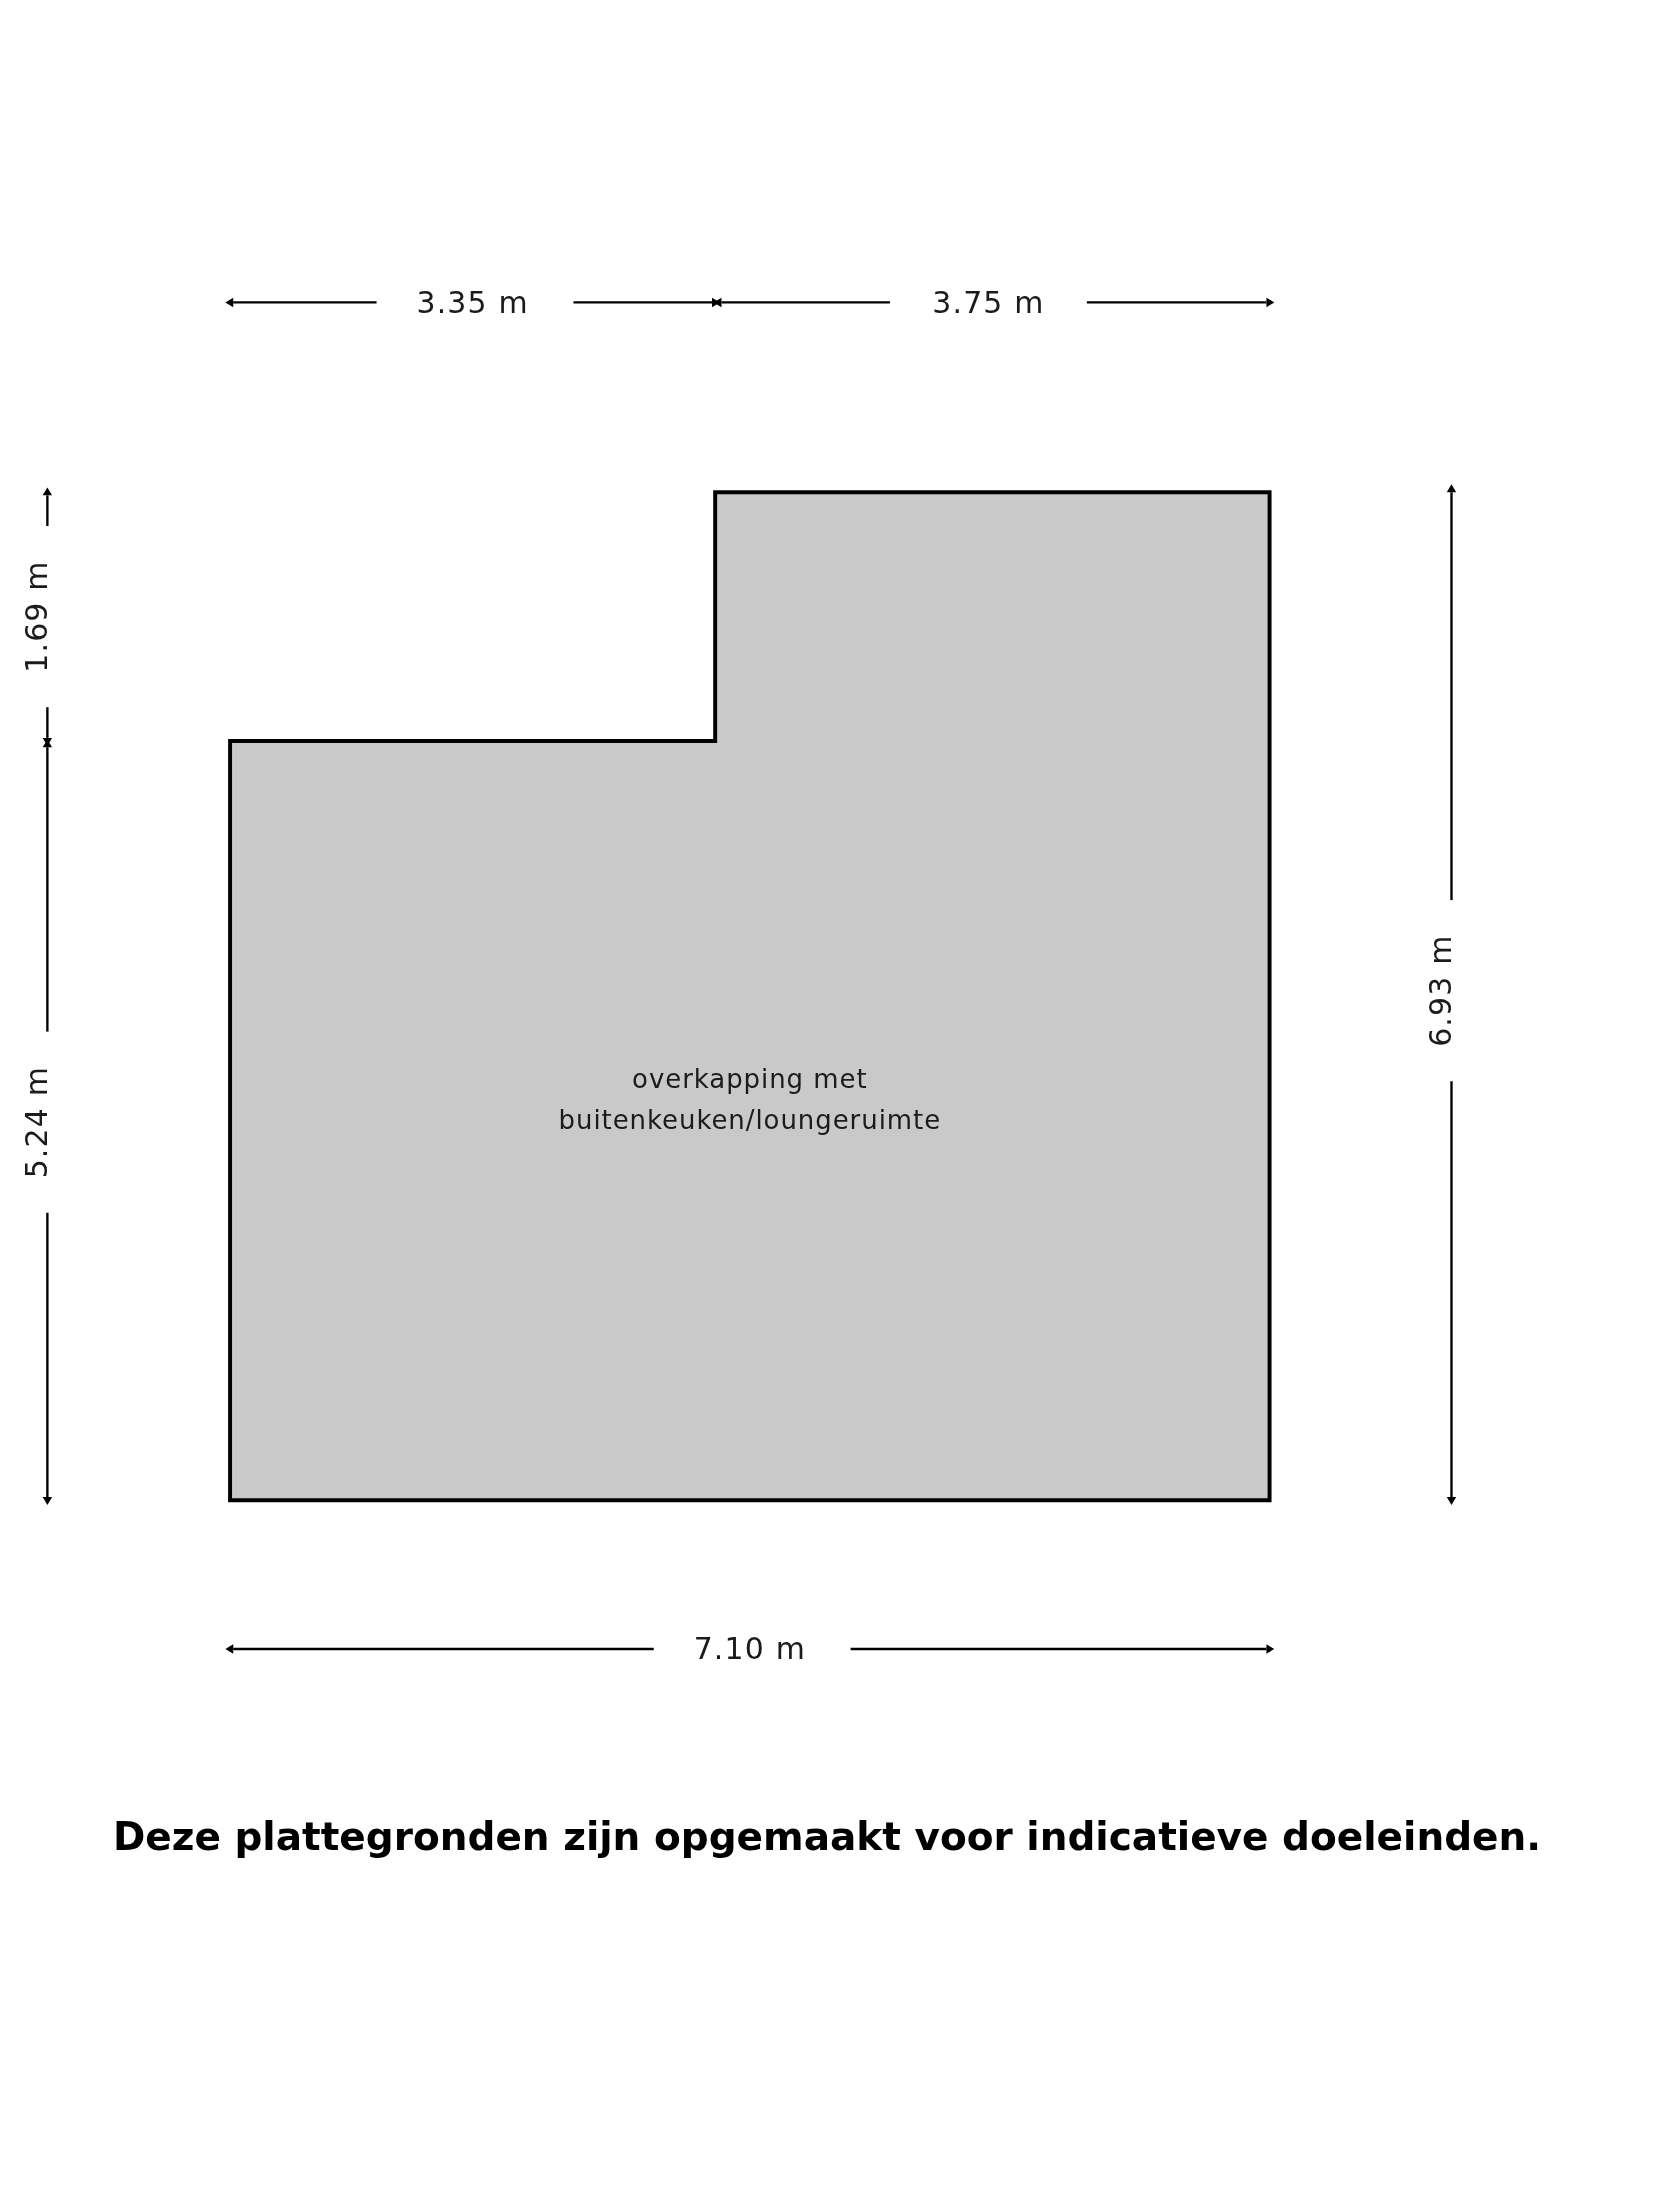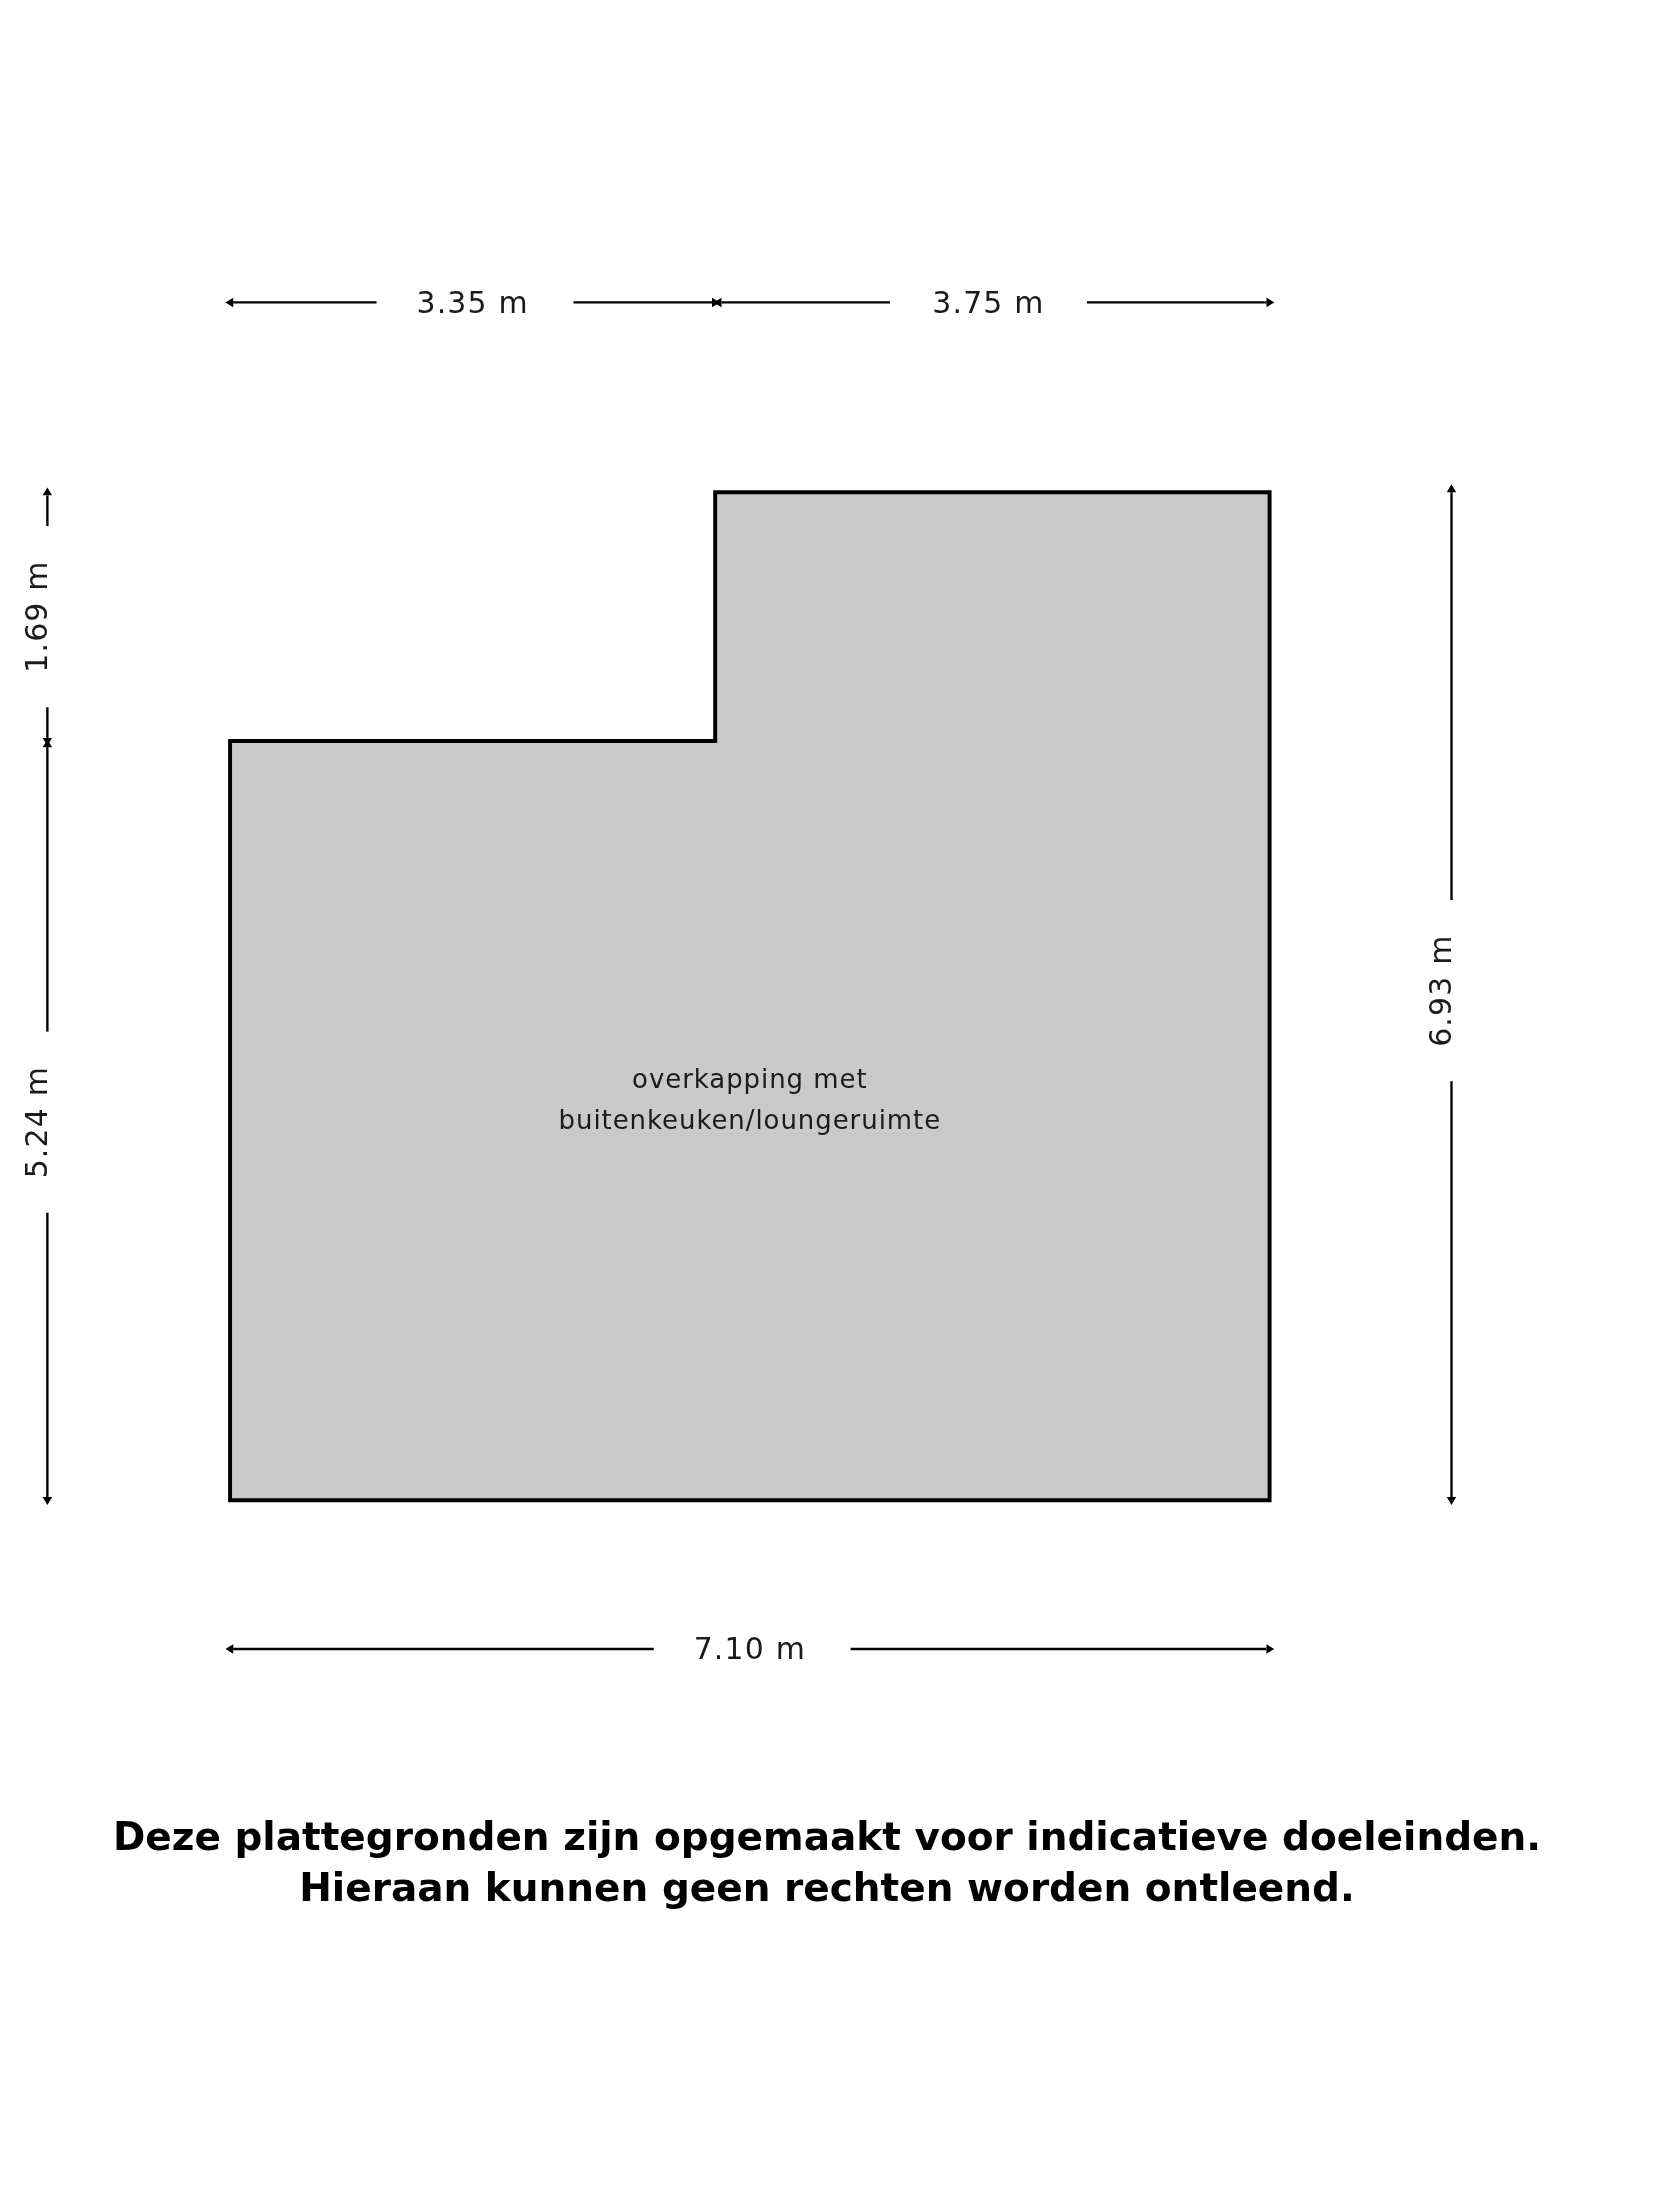--- a/index.html
+++ b/index.html
@@ -102,17 +102,16 @@
     <rect x="1817" y="1143" width="52" height="230" fill="#ffffff"></rect>
     <text class="dim-text" x="1843" y="1258" text-anchor="middle" transform="rotate(-90 1843 1258)">6.93 m</text>
 
     <line x1="296" y1="2094" x2="1608" y2="2094" stroke="#000000" stroke-width="3" marker-start="url(#arrowStart)" marker-end="url(#arrowEnd)"></line>
     <rect x="830" y="2068" width="250" height="52" fill="#ffffff"></rect>
     <text class="dim-text" x="952" y="2107" text-anchor="middle">7.10 m</text>
   </svg>
 
   <div class="disclaimer">
     <div>Deze plattegronden zijn opgemaakt voor indicatieve doeleinden.</div>
-    <div>Hieraan kunnen geen rechten worden ontleend.</div>
   </div>
 
 </div>
 
 
 </body></html>

